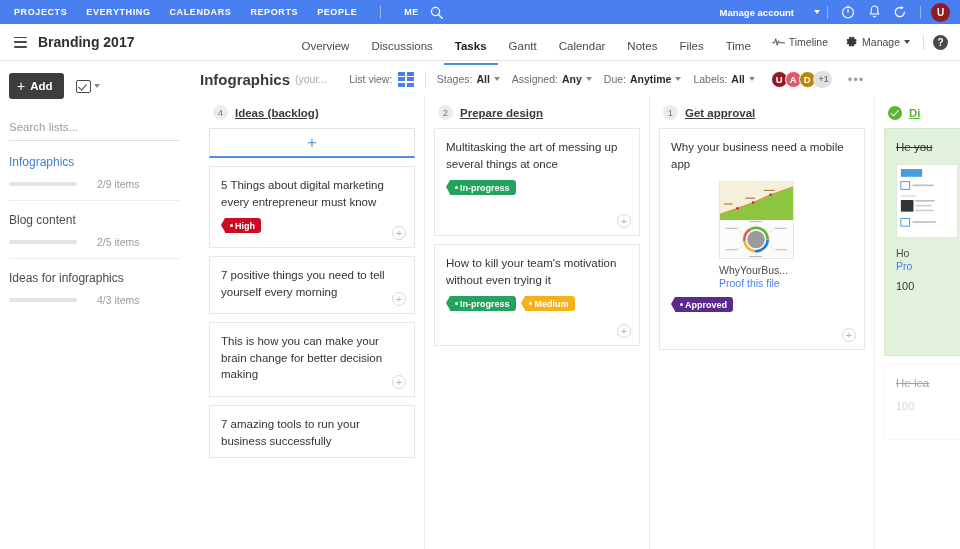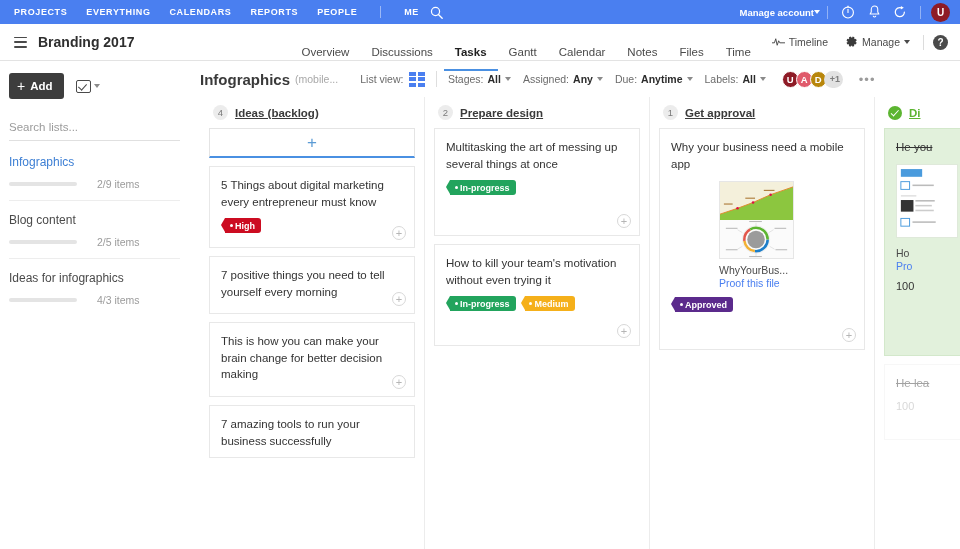--- a/index.html
+++ b/index.html
@@ -40,21 +40,21 @@
     margin-left: 11px;
     display: flex; align-items: center;
     cursor: pointer;
   }
   .topbar-right {
     margin-left: auto;
     display: flex; align-items: center; gap: 0;
   }
   .manage-acct {
     font-size: 9.5px; font-weight: bold;
-    display: flex; align-items: center; gap: 0;
+    display: flex; align-items: center; gap: 20px;
     cursor: pointer; white-space: nowrap;
   }
   .tb-icon {
     width: 26px; height: 24px;
     display: flex; align-items: center; justify-content: center;
     cursor: pointer;
   }
   .tb-divider {
     width: 1px; height: 13px;
     background: rgba(255,255,255,0.4);
@@ -87,21 +87,21 @@
     font-size: 14px; color: #2e2e2e; font-weight: bold;
     white-space: nowrap;
   }
   .tabs { display: flex; align-items: center; gap: 0; margin-left: 156px; height: 100%; }
   .tab {
     font-size: 11.5px; color: #4a4a4a;
     padding: 4px 11px; height: 100%;
     display: flex; align-items: center;
     cursor: pointer; white-space: nowrap;
     border-bottom: 2.5px solid transparent;
-    position: relative; top: 11px;
+    position: relative; top: 5px;
   }
   .tab.active { color: #1f1f1f; font-weight: bold; border-bottom-color: #4a90e2; }
   .projnav-right {
     margin-left: auto; display: flex; align-items: center; gap: 0;
   }
   .pn-btn {
     font-size: 10.5px; color: #4a4a4a;
     display: flex; align-items: center; gap: 4px;
     cursor: pointer; padding: 0 9px; white-space: nowrap;
   }
@@ -411,21 +411,21 @@
         <span class="progress-track"><span class="progress-fill" style="width:0%"></span></span>
         <span class="list-count">4/3 items</span>
       </div>
     </div>
   </aside>
 
   <section class="main">
 
     <div class="toolbar">
       <span class="tb-title">Infographics</span>
-      <span class="tb-sub">(mobile...</span>
+      <span class="tb-sub">(your...</span>
 
       <span class="tb-group">
         <span class="tb-label">List view:</span>
         <span class="grid-icon">
             <i></i>
             <i></i>
             <i></i>
             <i></i>
             <i></i>
             <i></i>

